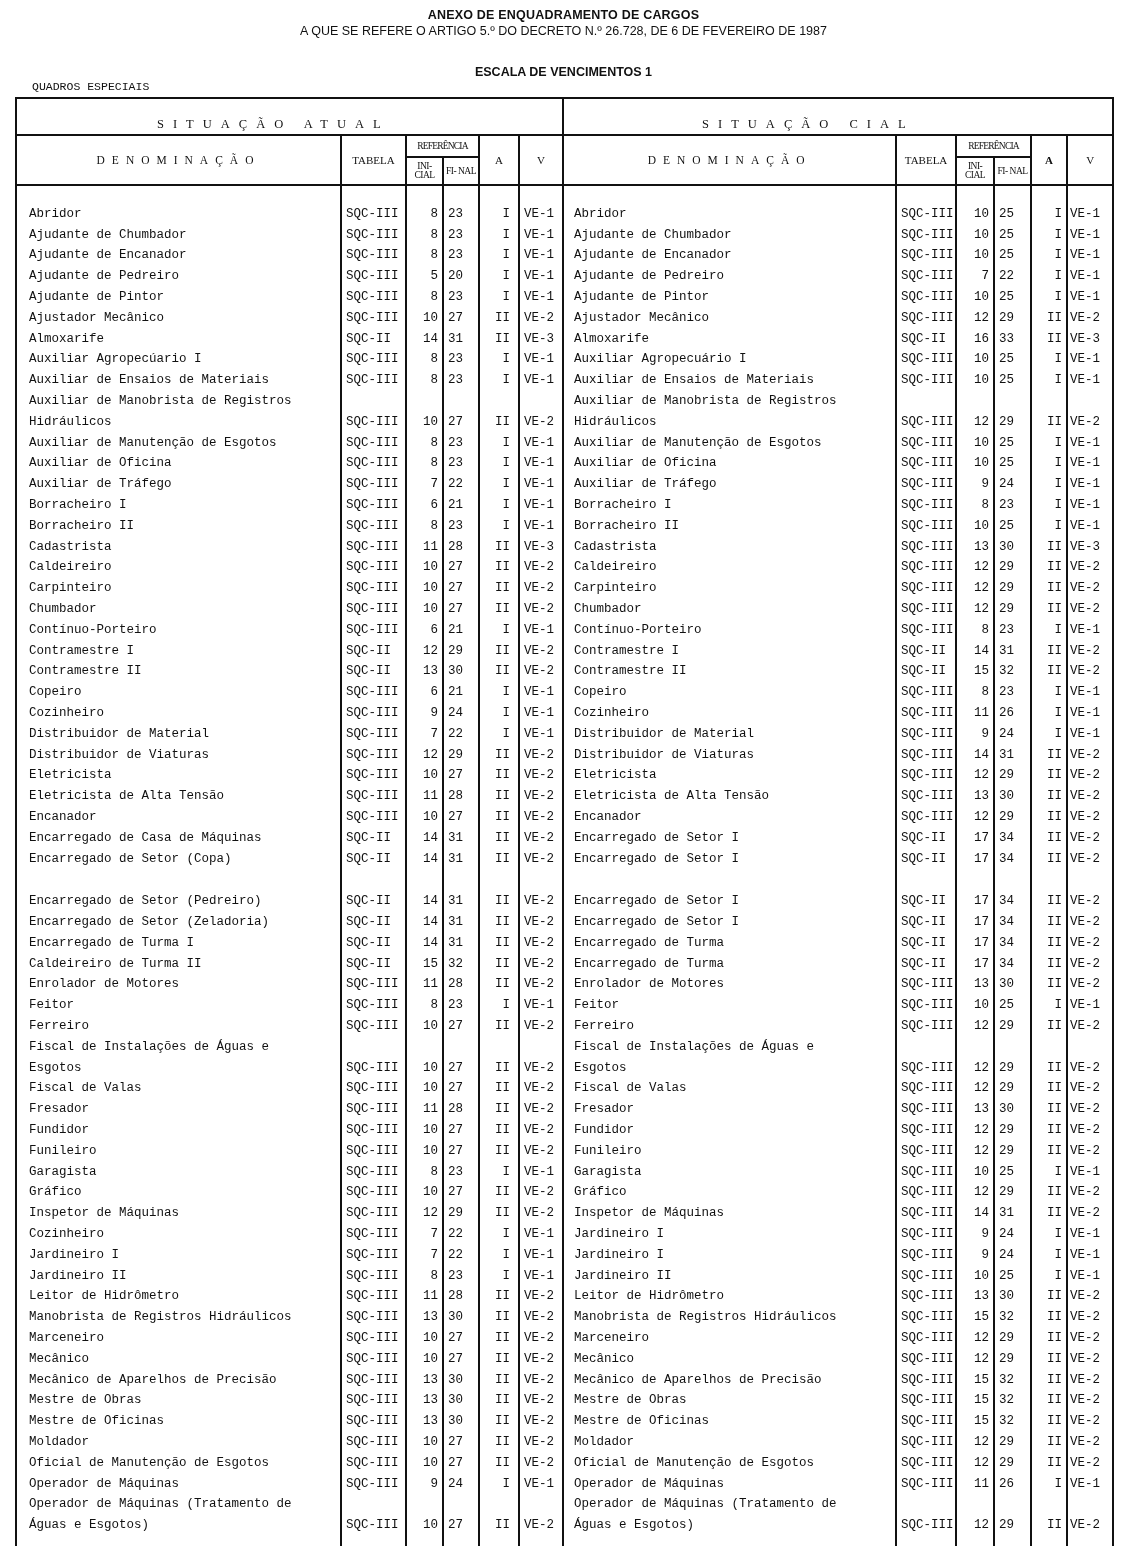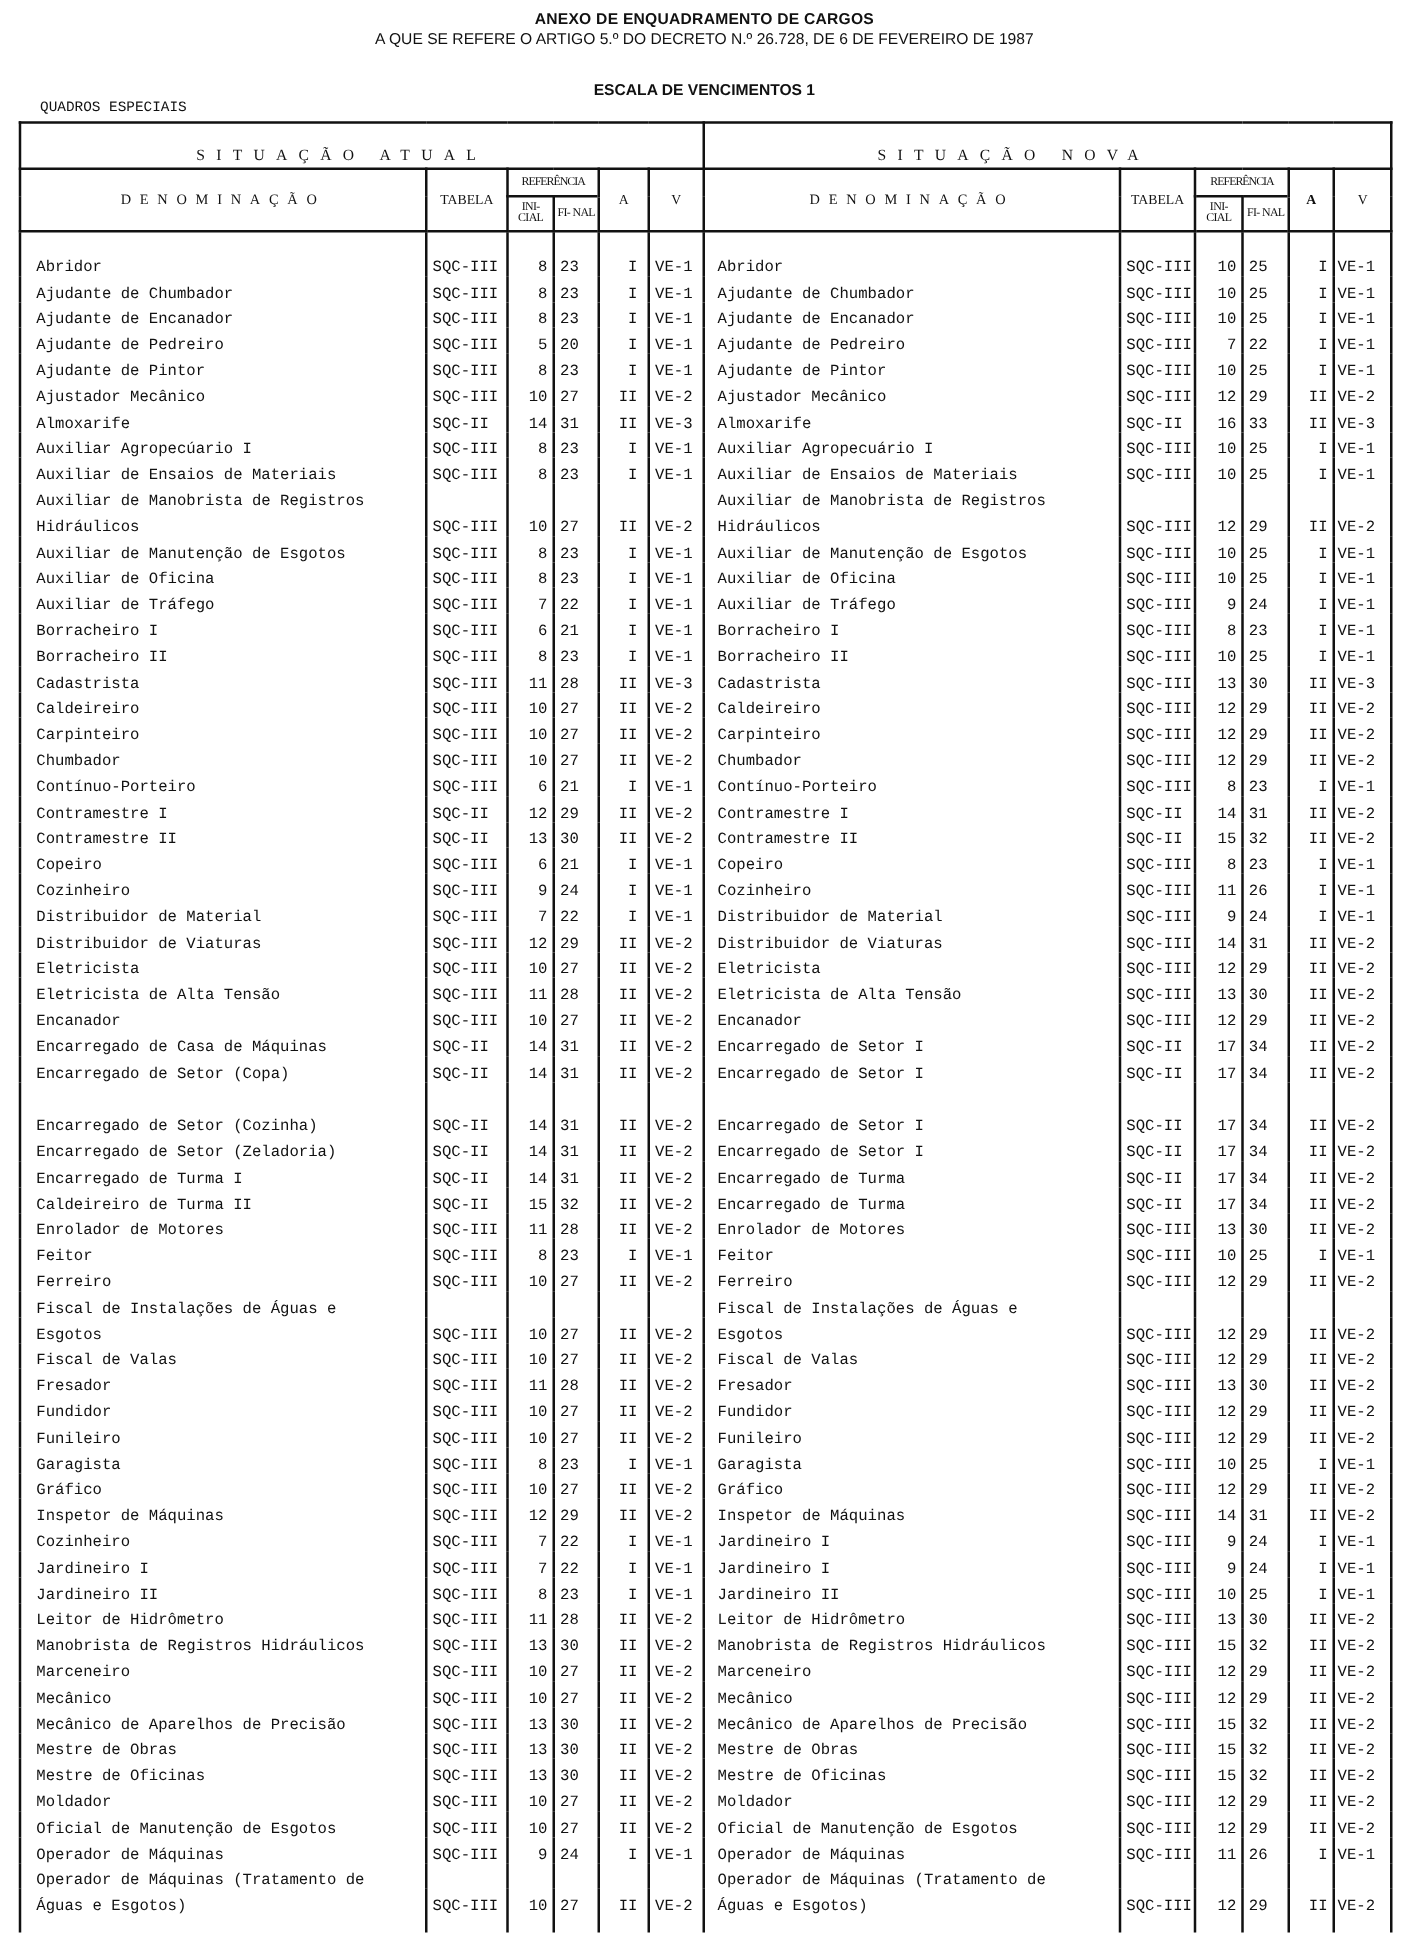--- a/index.html
+++ b/index.html
@@ -69,21 +69,21 @@
     <col class="den-n">
         <col class="tab-n">
         <col class="ini-n">
         <col class="fin-n">
         <col class="aa-n">
         <col class="vv-n">
   </colgroup>
   <thead>
     <tr>
       <th colspan="6" class="sit">SITUAÇÃO ATUAL</th>
-      <th colspan="6" class="sit nova">SITUAÇÃO NOVA</th>
+      <th colspan="6" class="sit nova">SITUAÇÃO CIAL</th>
     </tr>
     <tr>
       <th rowspan="2" class="den">DENOMINAÇÃO</th>
       <th rowspan="2" class="small">TABELA</th>
       <th colspan="2" class="ref">REFERÊNCIA</th>
       <th rowspan="2" class="small">A</th>
       <th rowspan="2" class="small">V</th>
       <th rowspan="2" class="den">DENOMINAÇÃO</th>
       <th rowspan="2" class="small">TABELA</th>
       <th colspan="2" class="ref">REFERÊNCIA</th>
@@ -568,21 +568,21 @@
           <td></td>
           <td></td>
           <td></td>
           <td></td>
           <td></td>
           <td></td>
           <td></td>
           <td></td>
         </tr>
         <tr>
-    <td class="den">Encarregado de Setor (Cozinha)</td>
+    <td class="den">Encarregado de Setor (Pedreiro)</td>
     <td>SQC-II</td>
     <td class="num">14</td>
     <td>31</td>
     <td class="a">II</td>
     <td class="v">VE-2</td>
     <td class="den" style="padding-left:10px">Encarregado de Setor I</td>
     <td>SQC-II</td>
     <td class="num">17</td>
     <td>34</td>
     <td class="a" style="padding-right:4px">II</td>

